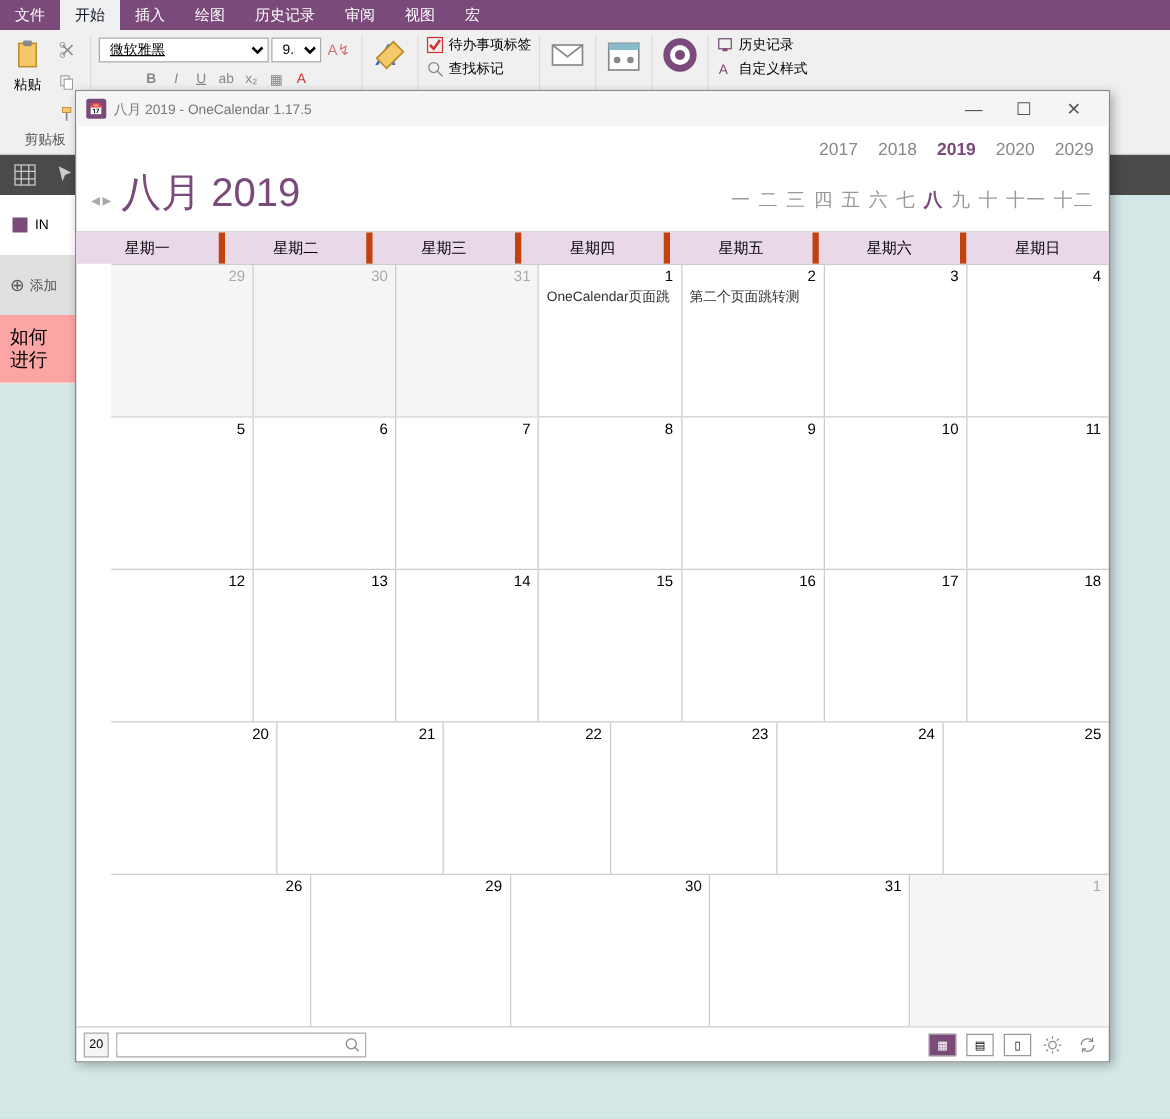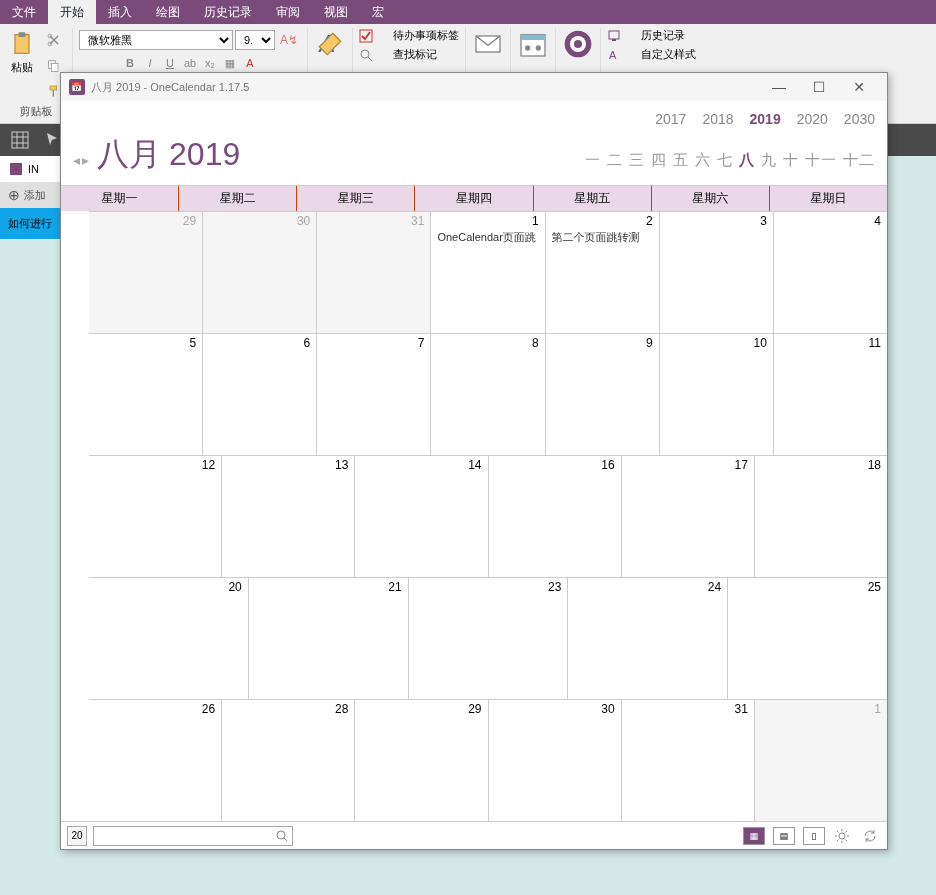--- a/index.html
+++ b/index.html
@@ -13,36 +13,36 @@
 .menubar-item { padding: 20px 12px; cursor: pointer; }
 .menubar-item.active { background: #f0f0f0; color: #0f172a; }
 
 
 .ribbon { height: 100px; background: #f0f0f0; border-bottom: 1px solid #ccc; display: flex; align-items: flex-start; padding: 4px 0; }
 .ribbon-section { display: flex; flex-direction: column; align-items: center; padding: 0 6px; border-right: 1px solid #ddd; height: 100%; }
 .ribbon-icon { width: 24px; height: 24px; display: inline-flex; align-items: center; justify-content: center; }
 .ribbon-big-icon { width: 32px; height: 32px; }
 .font-controls { display: flex; align-items: center; gap: 2px; }
 .font-select { border: 1px solid #aaa; height: 20px; font-size: 11px; padding: 0 4px; background: #fff; }
-.font-name { width: 154px; }
+.font-name { width: 136px; text-decoration: underline; }
 .font-size { width: 40px; }
 .ribbon-small-buttons { display: flex; gap: 2px; margin-top: 2px; }
 .ribbon-small-btn { width: 18px; height: 18px; border: none; background: transparent; color: #888; font-size: 11px; }
 .ribbon-label { font-size: 11px; color: #555; margin-top: auto; }
-.checkbox-item { display: flex; align-items: center; gap: 20px; font-size: 11px; }
+.checkbox-item { display: flex; align-items: center; gap: 4px; font-size: 11px; }
 
 
 .dark-toolbar { background: #4a4a4a; height: 32px; display: flex; align-items: center; padding: 0 8px; gap: 8px; }
 .dark-toolbar-btn { width: 24px; height: 24px; display: flex; align-items: center; justify-content: center; color: #ccc; }
 
 
 .sidebar { position: absolute; left: 0; top: 156px; width: 60px; background: #fff; }
-.sidebar-item { padding: 5px 8px; font-size: 11px; display: flex; align-items: center; gap: 4px; }
+.sidebar-item { padding: 16px 8px; font-size: 11px; display: flex; align-items: center; gap: 4px; }
 .add-section { background: #e0e0e0; color: #555; }
-.section-tab { background: #0ea5e9; border-bottom: 1px solid #eee; padding: 8px; font-size: 11px; }
+.section-tab { background: #fca5a5; border-bottom: 1px solid #eee; padding: 8px; font-size: 15px; }
 
 
 .onecal-window { position: absolute; left: 60px; top: 72px; width: 828px; height: 778px; background: #fff; border: 1px solid #888; box-shadow: 2px 2px 8px rgba(0,0,0,0.3); z-index: 100; display: flex; flex-direction: column; }
 
 .titlebar { height: 28px; background: #f5f5f5; display: flex; align-items: center; padding: 0 8px; }
 .titlebar-icon { width: 16px; height: 16px; background: #7a4a7a; border-radius: 2px; margin-right: 6px; display: flex; align-items: center; justify-content: center; color: #fff; font-size: 9px; }
 .titlebar-text { color: #777; font-size: 11px; flex: 1; }
 .titlebar-btn { width: 40px; height: 28px; display: flex; align-items: center; justify-content: center; color: #555; font-size: 14px; }
 
 .cal-header { padding: 4px 12px 8px 12px; }
@@ -54,21 +54,21 @@
 .month-title { display: flex; align-items: baseline; gap: 8px; }
 .month-arrows { color: #aaa; font-size: 14px; display: flex; gap: 2px; }
 .month-name { font-size: 32px; color: #7a4a7a; font-weight: 300; }
 .month-year { font-size: 32px; color: #7a4a7a; font-weight: 300; }
 .month-list { display: flex; gap: 6px; font-size: 15px; color: #999; }
 .month-list span { cursor: pointer; letter-spacing: 1px; }
 .month-list .active { color: #7a4a7a; font-weight: bold; }
 
 .cal-grid { flex: 1; display: flex; flex-direction: column; border-top: 1px solid #ccc; }
 .cal-dayheader { display: flex; background: #e8d8e8; }
-.cal-dayheader-cell { flex: 1; text-align: center; padding: 4px; font-size: 12px; border-left: 1px solid #c2410c; }
+.cal-dayheader-cell { flex: 1; text-align: center; padding: 4px; font-size: 12px; border-left: 5px solid #c2410c; }
 .cal-dayheader-cell:first-child { border-left: none; }
 
 .cal-weeks { flex: 1; display: flex; flex-direction: column; padding-left: 28px; }
 .cal-week { flex: 1; display: flex; border-top: 1px solid #ccc; }
 .cal-day { flex: 1; border-left: 1px solid #ccc; position: relative; padding: 2px 6px; overflow: hidden; }
 .cal-day:first-child { border-left: none; }
 .cal-day.other-month { background: #f5f5f5; color: #aaa; }
 .cal-daynum { text-align: right; font-size: 12px; }
 .cal-event { font-size: 11px; color: #333; white-space: nowrap; overflow: hidden; text-overflow: ellipsis; margin-top: 2px; }
 
@@ -269,21 +269,21 @@
       <span class="titlebar-btn">☐</span>
       <span class="titlebar-btn titlebar-close">✕</span>
     </div>
 
     <div class="cal-header">
       <div class="year-nav">
         <span>2017</span>
         <span>2018</span>
         <span class="active">2019</span>
         <span>2020</span>
-        <span>2030</span>
+        <span>2029</span>
       </div>
       <div class="month-title-row">
         <div class="month-title">
           <span class="month-arrows">
             <span>◂</span>
             <span>▸</span>
           </span>
           <span class="month-name">八月</span>
           <span class="month-year">2019</span>
         </div>
@@ -367,52 +367,55 @@
             <div class="cal-day">
               <div class="cal-daynum">12</div>
             </div>
             <div class="cal-day">
               <div class="cal-daynum">13</div>
             </div>
             <div class="cal-day">
               <div class="cal-daynum">14</div>
             </div>
             <div class="cal-day">
+              <div class="cal-daynum">15</div>
+            </div>
+            <div class="cal-day">
               <div class="cal-daynum">16</div>
             </div>
             <div class="cal-day">
               <div class="cal-daynum">17</div>
             </div>
             <div class="cal-day">
               <div class="cal-daynum">18</div>
             </div>
           </div>
           <div class="cal-week">
             <div class="cal-day">
               <div class="cal-daynum">20</div>
             </div>
             <div class="cal-day">
               <div class="cal-daynum">21</div>
             </div>
             <div class="cal-day">
+              <div class="cal-daynum">22</div>
+            </div>
+            <div class="cal-day">
               <div class="cal-daynum">23</div>
             </div>
             <div class="cal-day">
               <div class="cal-daynum">24</div>
             </div>
             <div class="cal-day">
               <div class="cal-daynum">25</div>
             </div>
           </div>
           <div class="cal-week">
             <div class="cal-day">
               <div class="cal-daynum">26</div>
-            </div>
-            <div class="cal-day">
-              <div class="cal-daynum">28</div>
             </div>
             <div class="cal-day">
               <div class="cal-daynum">29</div>
             </div>
             <div class="cal-day">
               <div class="cal-daynum">30</div>
             </div>
             <div class="cal-day">
               <div class="cal-daynum">31</div>
             </div>

